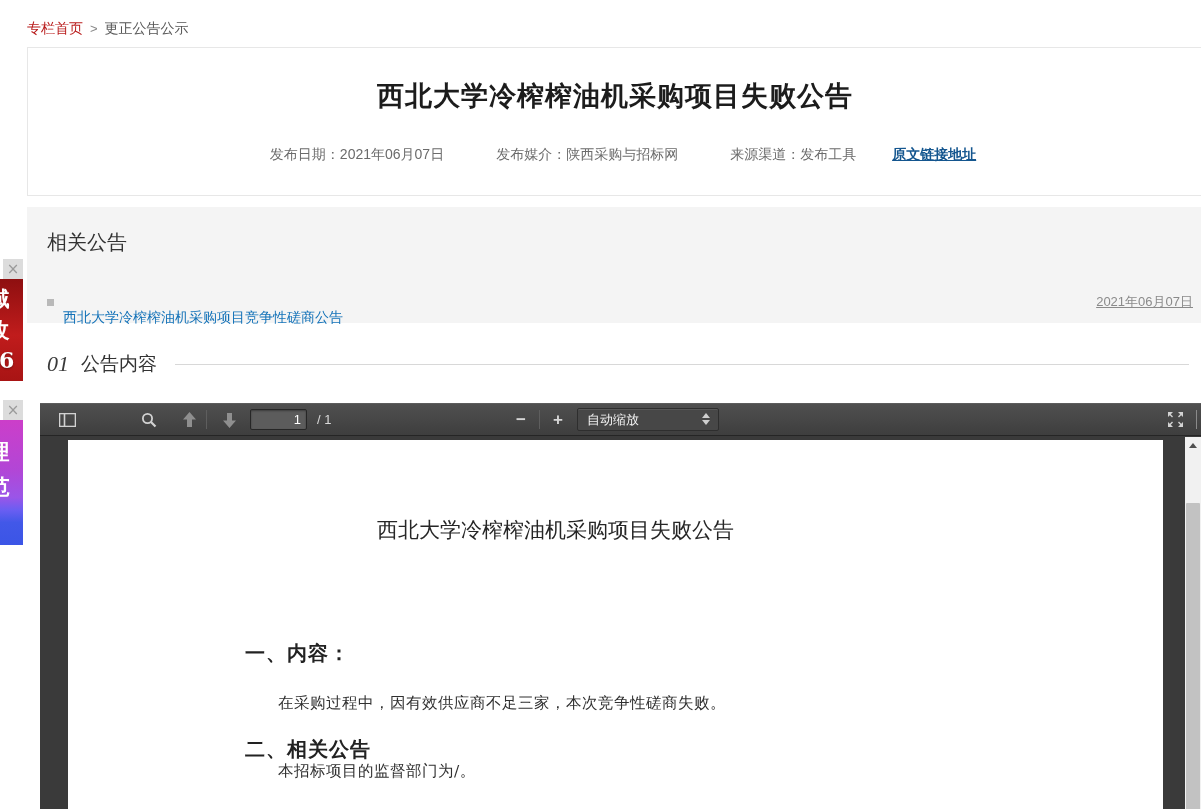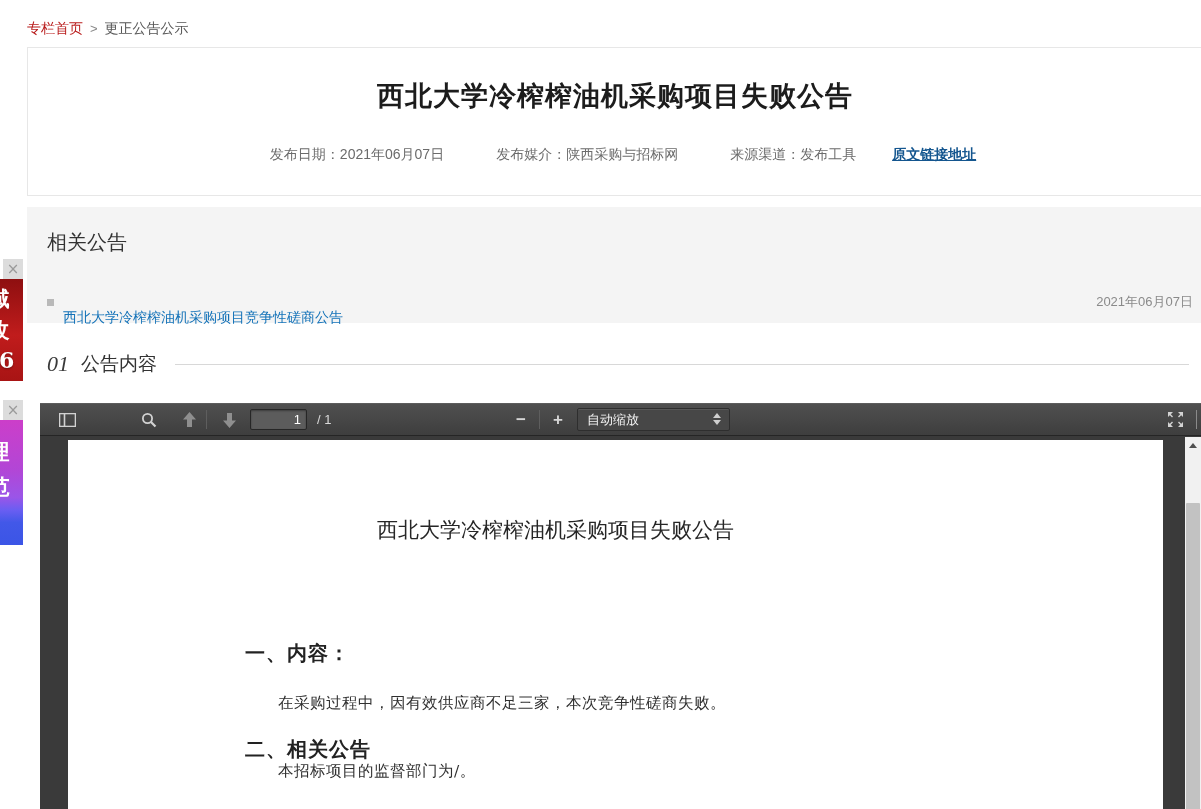--- a/index.html
+++ b/index.html
@@ -24,21 +24,21 @@
 
   
   .related-box { position:absolute; left:27px; top:207px; right:-2px; height:116px;
     background:#f4f4f4; }
   .related-box h2 { position:absolute; left:20px; top:22px; font-size:20px;
     font-weight:normal; color:#333; }
   .related-row { position:absolute; left:20px; right:10px; top:70px; display:flex;
     align-items:center; }
   .bullet { width:7px; height:7px; background:#b9b9b9; margin-right:9px; flex:none; }
   .related-link { font-size:14px; color:#1372b8; text-decoration:none; cursor:pointer;margin-top:32px; }
-  .related-date { margin-left:auto; font-size:13px; color:#8a8a8a; }
+  .related-date { margin-left:auto; font-size:13px; color:#8a8a8a;text-decoration:underline; }
 
   
   .section-head { position:absolute; left:47px; right:12px; top:351px; display:flex;
     align-items:center; }
   .section-num { font-style:italic; font-size:22px; color:#3a3a3a;
     font-family:"Liberation Serif", serif; margin-right:12px; }
   .section-title { font-size:19px; color:#333; }
   .section-line { flex:1; border-top:1px solid #d8d8d8; margin-left:18px; }
 
   
@@ -49,21 +49,21 @@
     box-shadow:inset 0 1px 0 rgba(255,255,255,.08); }
   .tbtn { position:absolute; top:0; height:33px; display:flex; align-items:center;
     justify-content:center; cursor:pointer; }
   .tsep { position:absolute; top:7px; width:1px; height:19px; background:#5e5e5e; }
   .page-input { position:absolute; left:210px; top:6px; width:57px; height:21px;
     background:#5c5c5c; border:1px solid #262626; border-radius:2px; color:#fff;
     font-size:13px; text-align:right; padding-right:5px;
     box-shadow:inset 0 1px 2px rgba(0,0,0,.35); font-family:"Liberation Sans",sans-serif;}
   .page-count { position:absolute; left:277px; top:9px; color:#d9d9d9; font-size:13px; }
   .zoom-glyph { color:#d6d6d6; font-size:17px; font-weight:bold; }
-  .scale-select { position:absolute; left:537px; top:5px; width:153px; height:23px;
+  .scale-select { position:absolute; left:537px; top:5px; width:142px; height:23px;
     background:#474747; border:1px solid #2e2e2e; border-radius:2px;
     box-shadow:inset 0 1px 0 rgba(255,255,255,.09); color:#f2f2f2; font-size:13px;
     display:flex; align-items:center; padding-left:9px; cursor:pointer; }
   .select-arrows { position:absolute; right:8px; top:4px; display:flex;
     flex-direction:column; gap:2px; }
   .tri-up { width:0; height:0; border-left:4px solid transparent;
     border-right:4px solid transparent; border-bottom:5px solid #cfcfcf; }
   .tri-down { width:0; height:0; border-left:4px solid transparent;
     border-right:4px solid transparent; border-top:5px solid #cfcfcf; }
 

